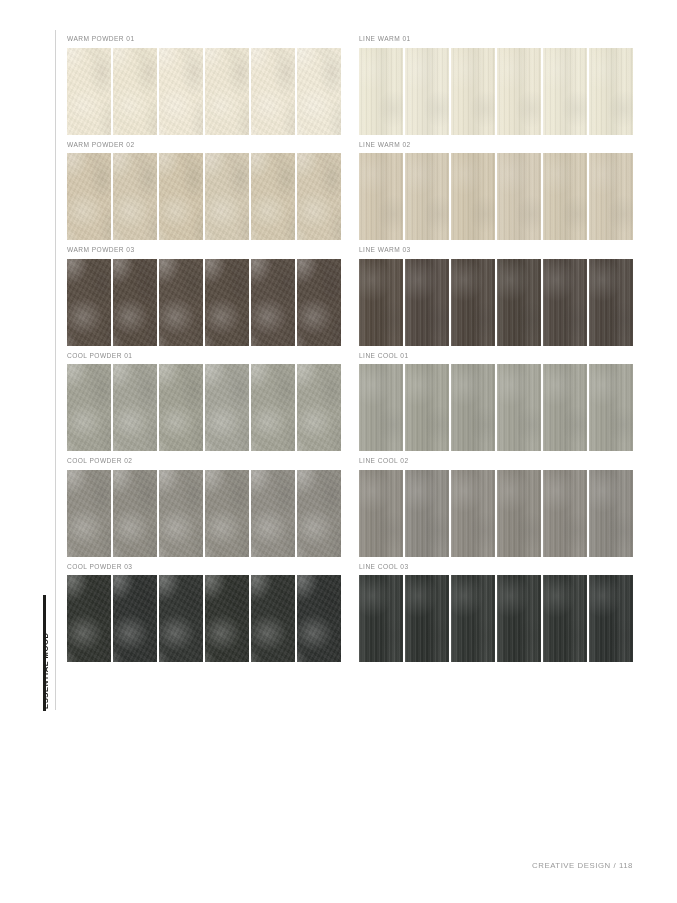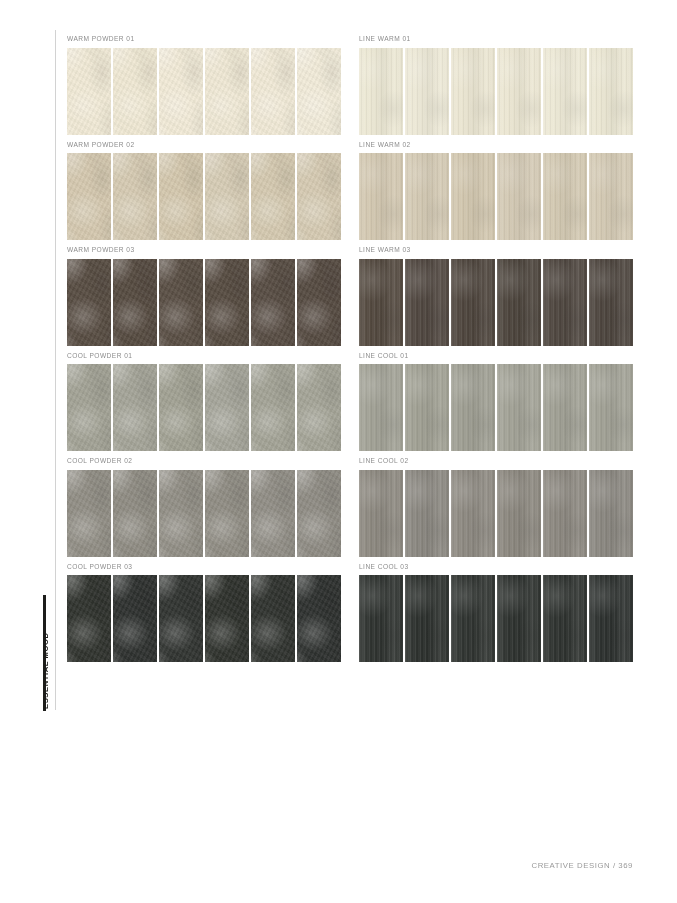--- a/index.html
+++ b/index.html
@@ -301,13 +301,13 @@
           <div class="tile line" style="background-color: rgb(45, 49, 46);"></div>
           <div class="tile line" style="background-color: rgb(48, 52, 49);"></div>
           <div class="tile line" style="background-color: rgb(46, 50, 47);"></div>
           <div class="tile line" style="background-color: rgb(47, 51, 48);"></div>
           <div class="tile line" style="background-color: rgb(45, 49, 47);"></div>
         </div>
       </div>
     </div>
   </div>
 
-<div id="footer" style="color: rgb(154, 154, 154);">CREATIVE DESIGN / 369</div>
+<div id="footer" style="color: rgb(154, 154, 154);">CREATIVE DESIGN / 118</div>
 
 </body></html>

